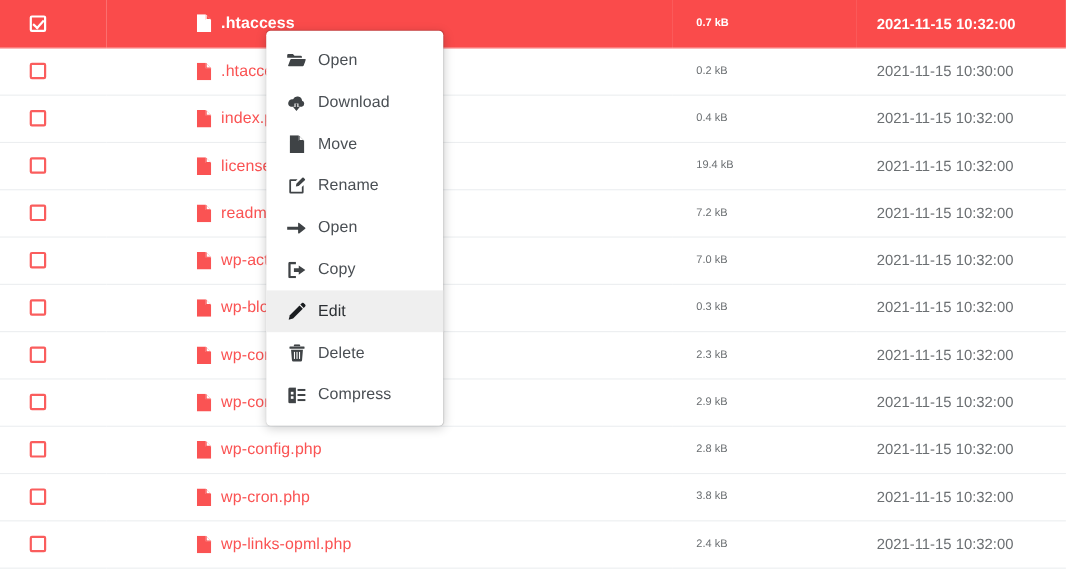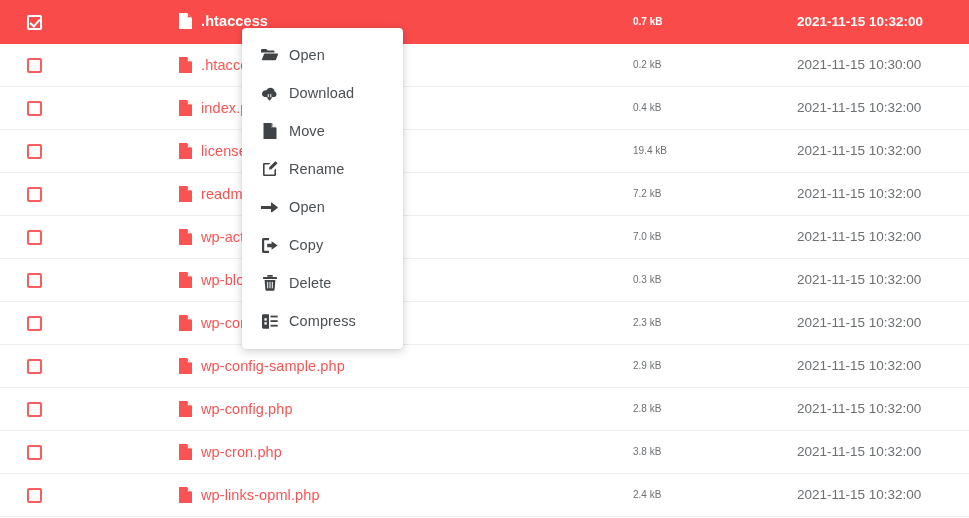--- a/index.html
+++ b/index.html
@@ -402,20 +402,29 @@
       </div>
       <div class="menu-item">
         <span class="menu-icon">
           <svg width="16" height="15" viewBox="0 0 16 15">
             <path d="M7 0H1.5A1.5 1.5 0 0 0 0 1.5v12A1.5 1.5 0 0 0 1.5 15H7v-2.2H2.2V2.2H7Z" fill="currentColor"></path>
             <path d="M9.6 3.3v2.5H5.2v3.4h4.4v2.5l6-4.2Z" fill="currentColor"></path>
           </svg>
         </span>
         <span class="menu-label">Copy</span>
       </div>
+      <div class="menu-item active">
+        <span class="menu-icon">
+          <svg width="16" height="16" viewBox="0 0 16 16">
+            <path d="M15.4 1.8 14.2.6a1.3 1.3 0 0 0-1.9 0l-1.3 1.3 3.1 3.1 1.3-1.3a1.3 1.3 0 0 0 0-1.9Z" fill="currentColor"></path>
+            <path d="M10.3 2.8 1.5 11.6 0.4 15.6l4-1.1 8.9-8.8Z" fill="currentColor"></path>
+          </svg>
+        </span>
+        <span class="menu-label">Edit</span>
+      </div>
       <div class="menu-item">
         <span class="menu-icon">
           <svg width="14" height="16" viewBox="0 0 14 16">
             <path d="M5 0h4a.8.8 0 0 1 .8.8v.9H4.2V0.8A.8.8 0 0 1 5 0Z" fill="currentColor"></path>
             <rect x="0" y="2.1" width="14" height="1.9" rx="0.5" fill="currentColor"></rect>
             <path d="M1.6 4.9h10.8l-.8 9.6a1.3 1.3 0 0 1-1.3 1.2H3.7a1.3 1.3 0 0 1-1.3-1.2Z" fill="currentColor"></path>
             <rect x="4.2" y="6.9" width="1" height="6.4" fill="#ffffff"></rect>
             <rect x="6.5" y="6.9" width="1" height="6.4" fill="#ffffff"></rect>
             <rect x="8.8" y="6.9" width="1" height="6.4" fill="#ffffff"></rect>
           </svg>

